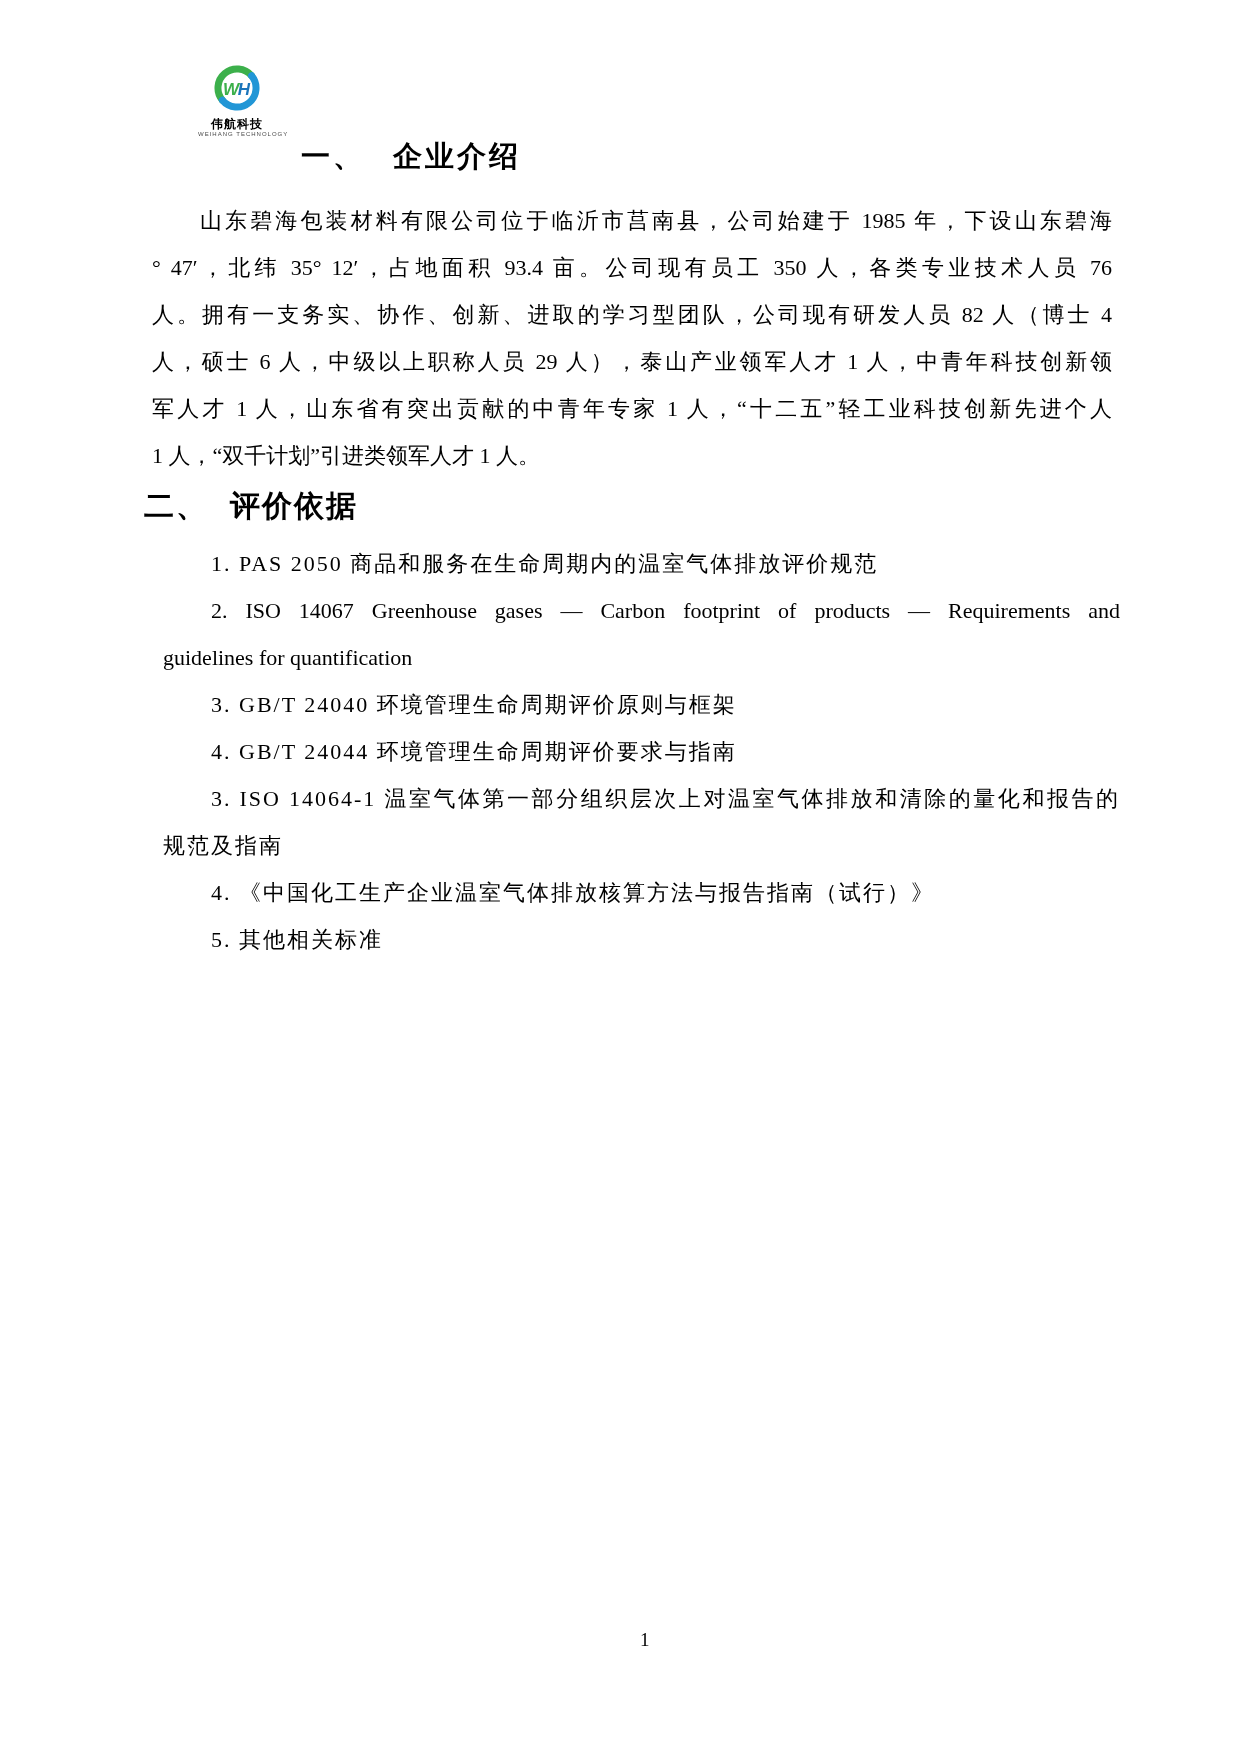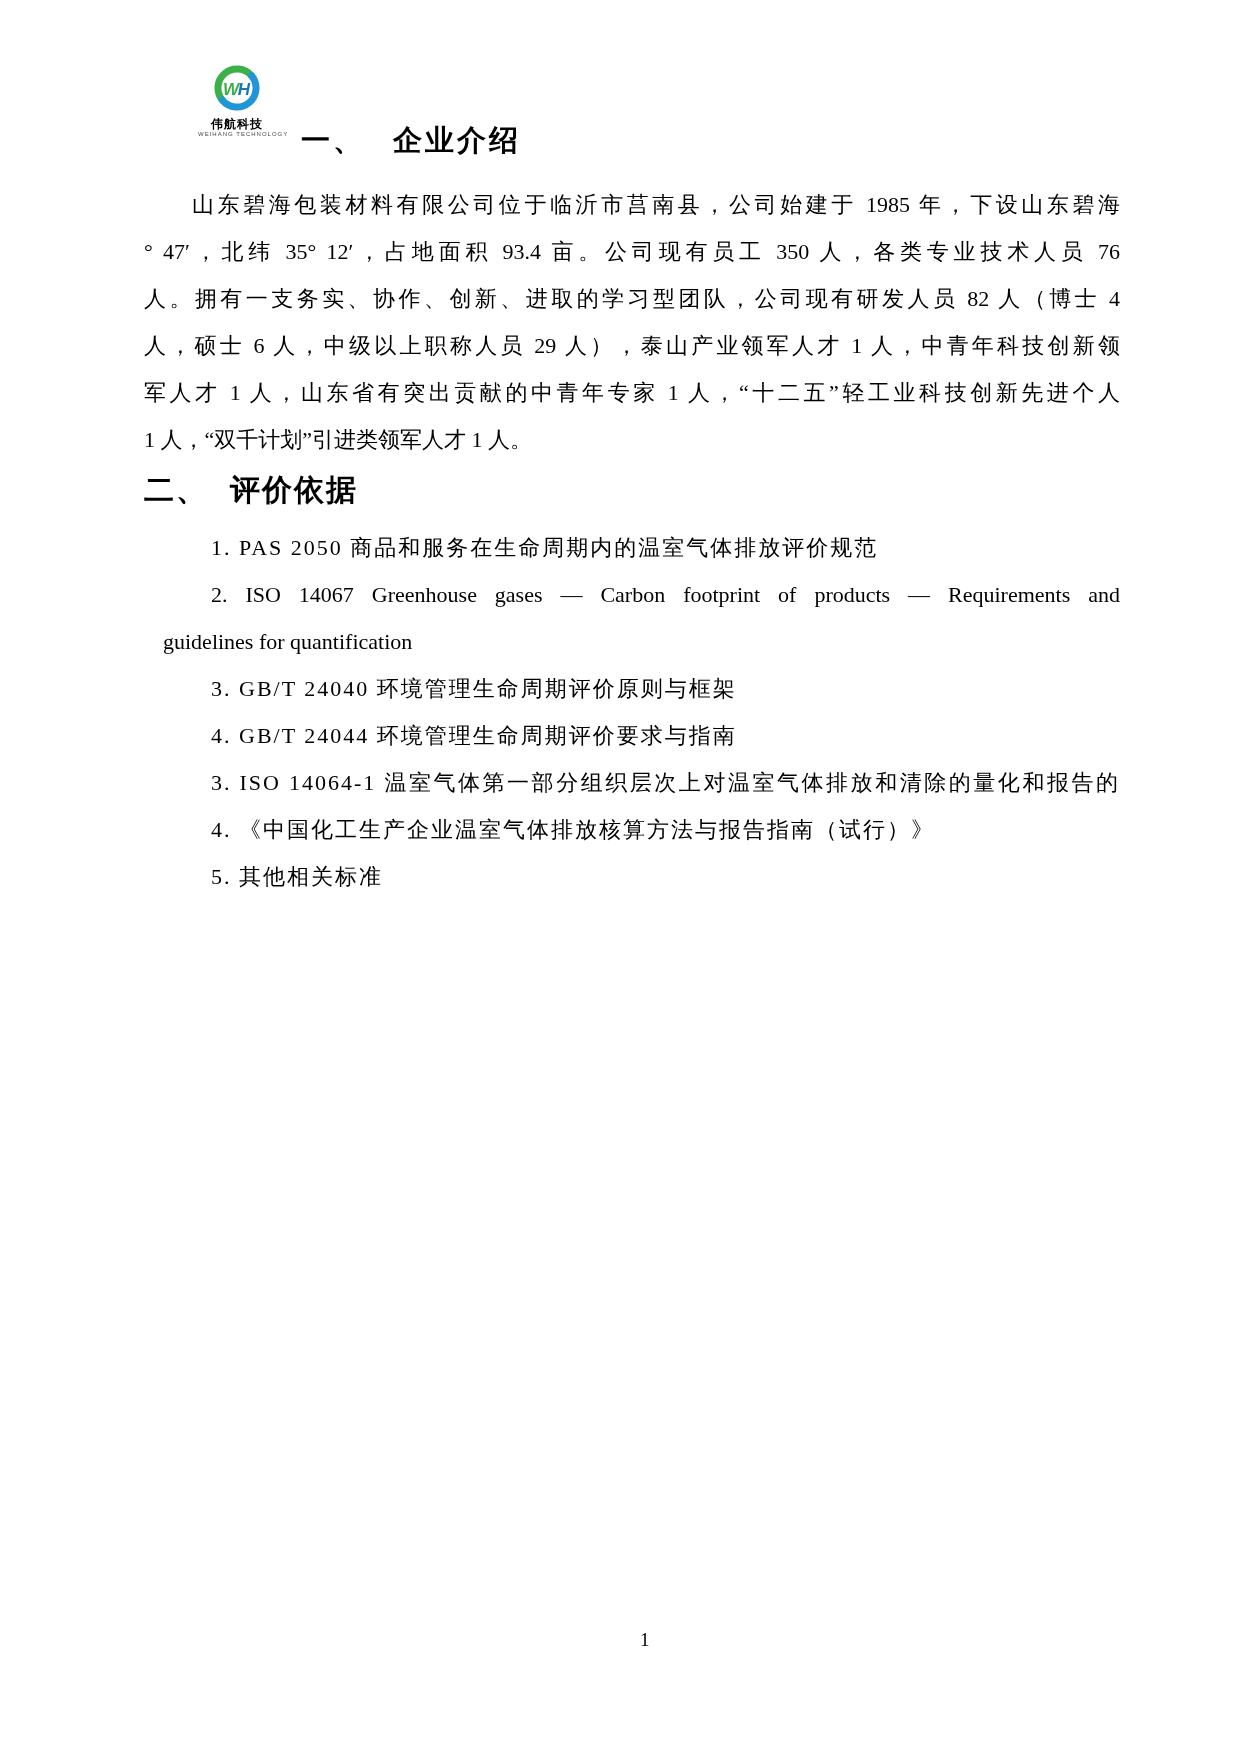--- a/index.html
+++ b/index.html
@@ -41,41 +41,41 @@
     font-family: "Liberation Sans", "DejaVu Sans", sans-serif;
     font-size: 6px;
     color: #4a4a4a;
     letter-spacing: 1px;
     white-space: nowrap;
   }
   
   .content {
     position: absolute;
     left: 144px;
-    top: 0;
+    top: 16px;
     width: 976px;
   }
   .h1 {
     margin: 120px 0 0 0;
     padding-left: 157px;
     font-size: 29px;
     line-height: 40px;
     font-weight: bold;
     letter-spacing: 3px;
   }
   .h1 .hnum { margin-right: 28px; }
   .h2 {
     margin: 8px 0 0 0;
     font-size: 30px;
     line-height: 38px;
     font-weight: bold;
     letter-spacing: 2px;
   }
   .h2 .hnum { margin-right: 22px; }
-  .para { margin: 0; }
+  .para { margin: 8px; }
   .p1 { margin-top: 21px; }
   .p2 { margin-top: 16px; }
   .list { margin-top: 15px; margin-left: 19px; }
   .line {
     font-size: 22px;
     line-height: 47px;
   }
   .jl {                      
     text-align: justify;
     text-align-last: justify;
@@ -127,20 +127,21 @@
       <span class="hnum">二、</span><span>评价依据</span>
     </div>
 
     <div class="list">
       <div class="line ls ind">1. PAS 2050 商品和服务在生命周期内的温室气体排放评价规范</div>
       <div class="line jl ind">2. ISO 14067 Greenhouse gases — Carbon footprint of products — Requirements and</div>
       <div class="line">guidelines for quantification</div>
       <div class="line ls ind">3. GB/T 24040 环境管理生命周期评价原则与框架</div>
       <div class="line ls ind">4. GB/T 24044 环境管理生命周期评价要求与指南</div>
       <div class="line ls jl ind">3. ISO 14064-1 温室气体第一部分组织层次上对温室气体排放和清除的量化和报告的</div>
+      <div class="line ls">规范及指南</div>
       <div class="line ls ind">4. 《中国化工生产企业温室气体排放核算方法与报告指南（试行）》</div>
       <div class="line ls ind">5. 其他相关标准</div>
     </div>
 
   </div>
 
   <div class="footer">1</div>
 
 </div>
 

